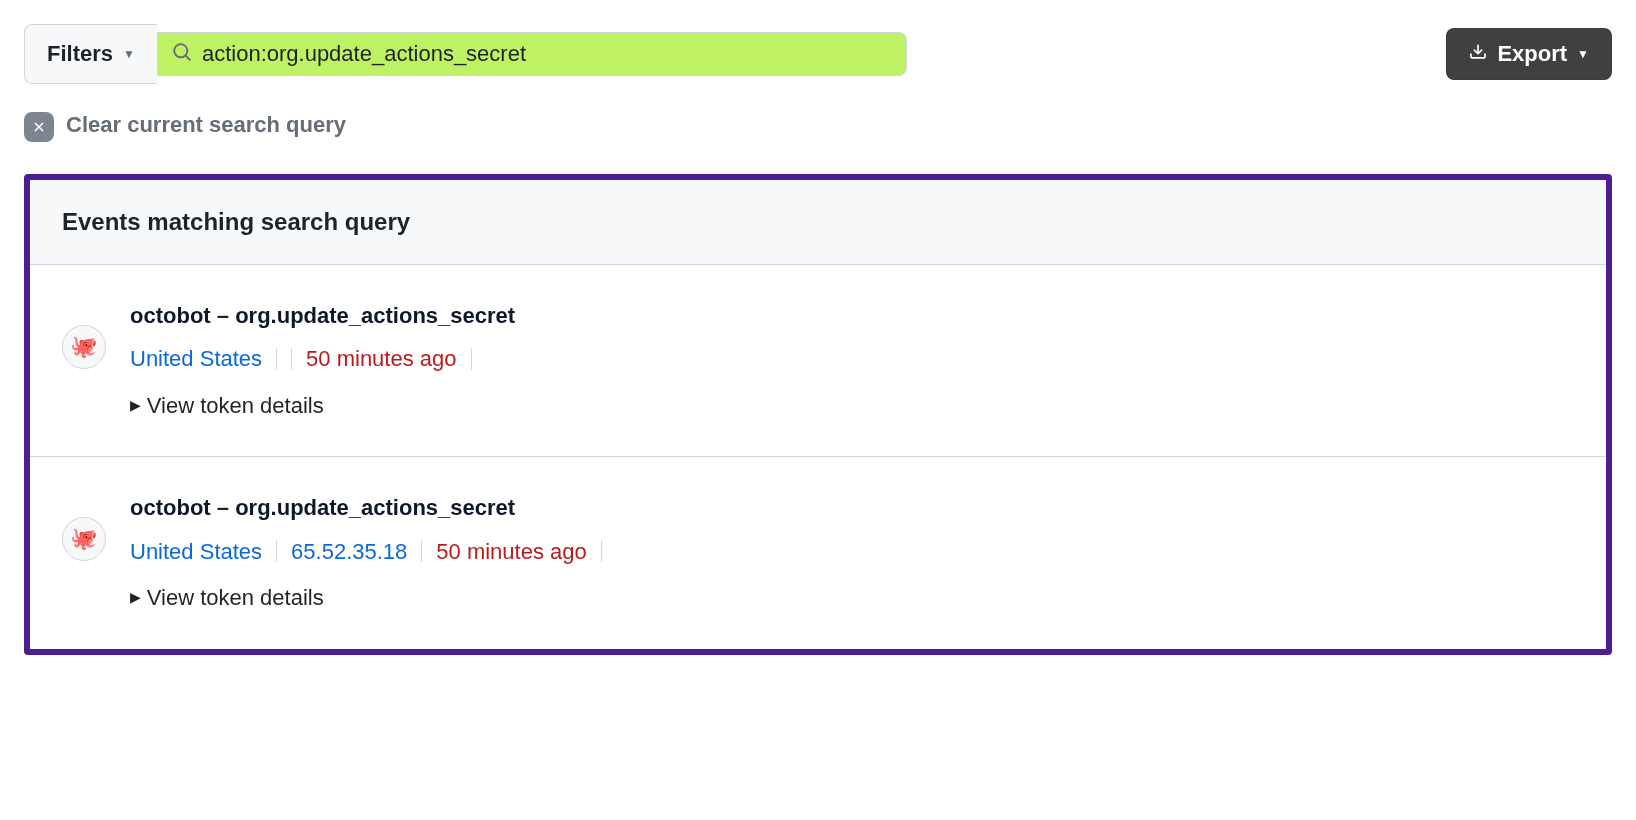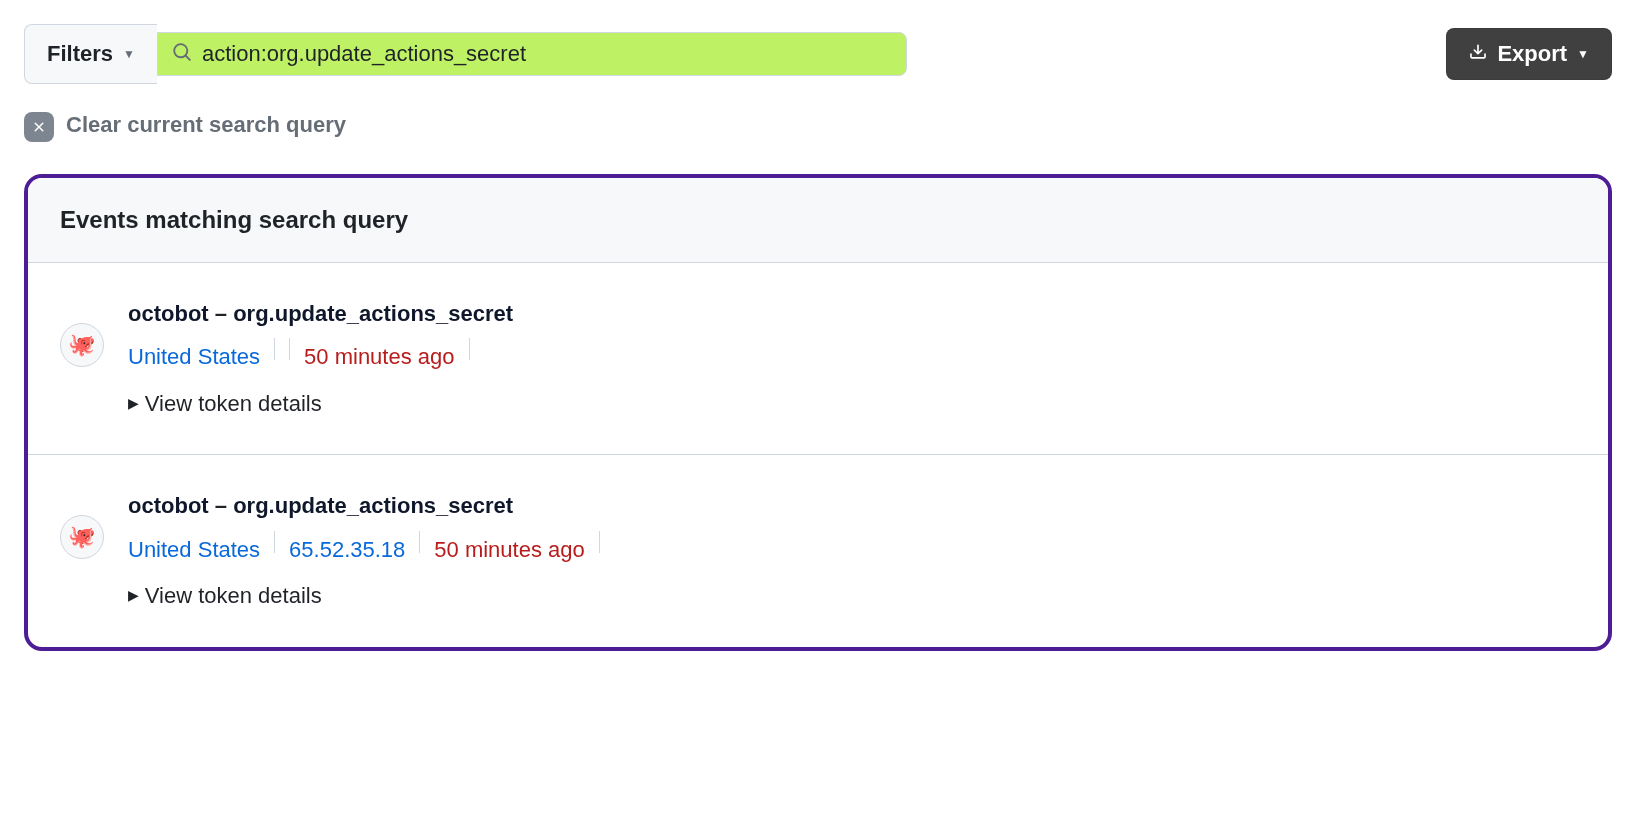--- a/index.html
+++ b/index.html
@@ -84,22 +84,22 @@
   align-items: center;
   justify-content: center;
   color: #ffffff;
 }
 .clear-text {
   font-weight: 600;
   font-size: 22px;
   color: #656d76;
 }
 .panel {
-  border: 4px solid #4c1d95;
-  border-radius: 18px;
+  border: 6px solid #4c1d95;
+  border-radius: 4px;
   overflow: hidden;
 }
 .panel-header {
   background: #f6f8fa;
   padding: 28px 32px;
   border-bottom: 1px solid #d0d7de;
   font-weight: 600;
   font-size: 24px;
   color: #1f2328;
 }
@@ -124,21 +124,21 @@
   margin-top: 28px;
   flex-shrink: 0;
 }
 .event-body { flex: 1; line-height: 1.7; font-size: 22px; }
 .title-line { margin-bottom: 6px; font-weight: 600; }
 .link { color: #0f172a; cursor: pointer; }
 .sep-dash { color: #1f2328; font-weight: 600; }
 .desc { color: #1f2328; margin-bottom: 6px; }
 .meta-row {
   display: flex;
-  align-items: flex-start;
+  align-items: center;
   flex-wrap: wrap;
   gap: 14px;
   margin-bottom: 6px;
 }
 .meta-row .pipe {
   width: 1px;
   height: 22px;
   background: #d0d7de;
 }
 .meta-link { color: #0969da; cursor: pointer; }

